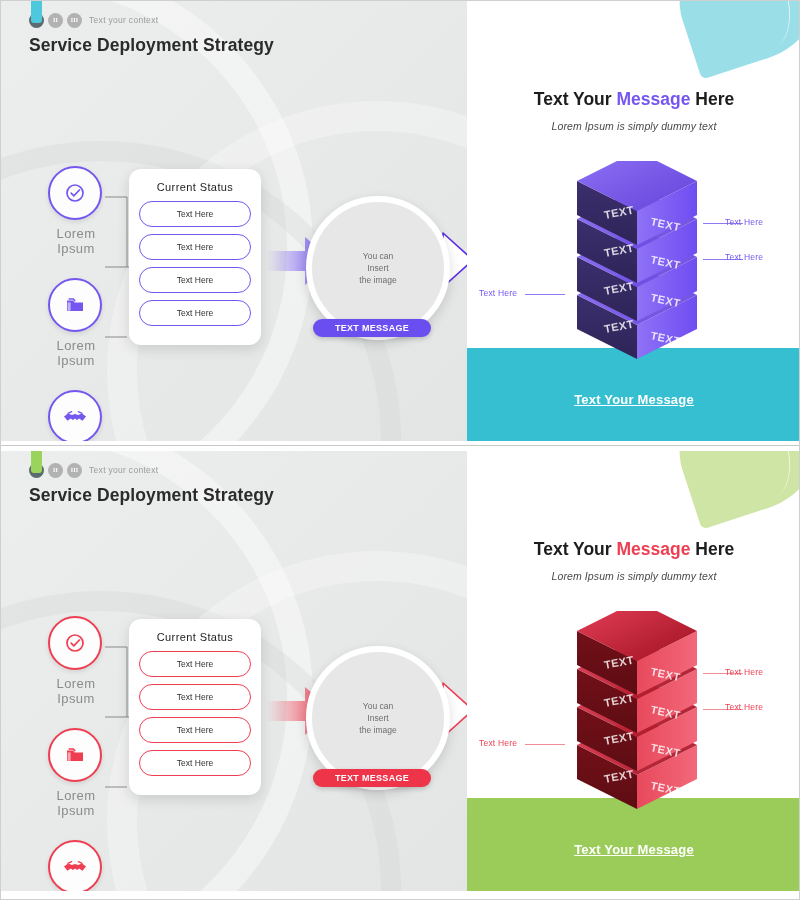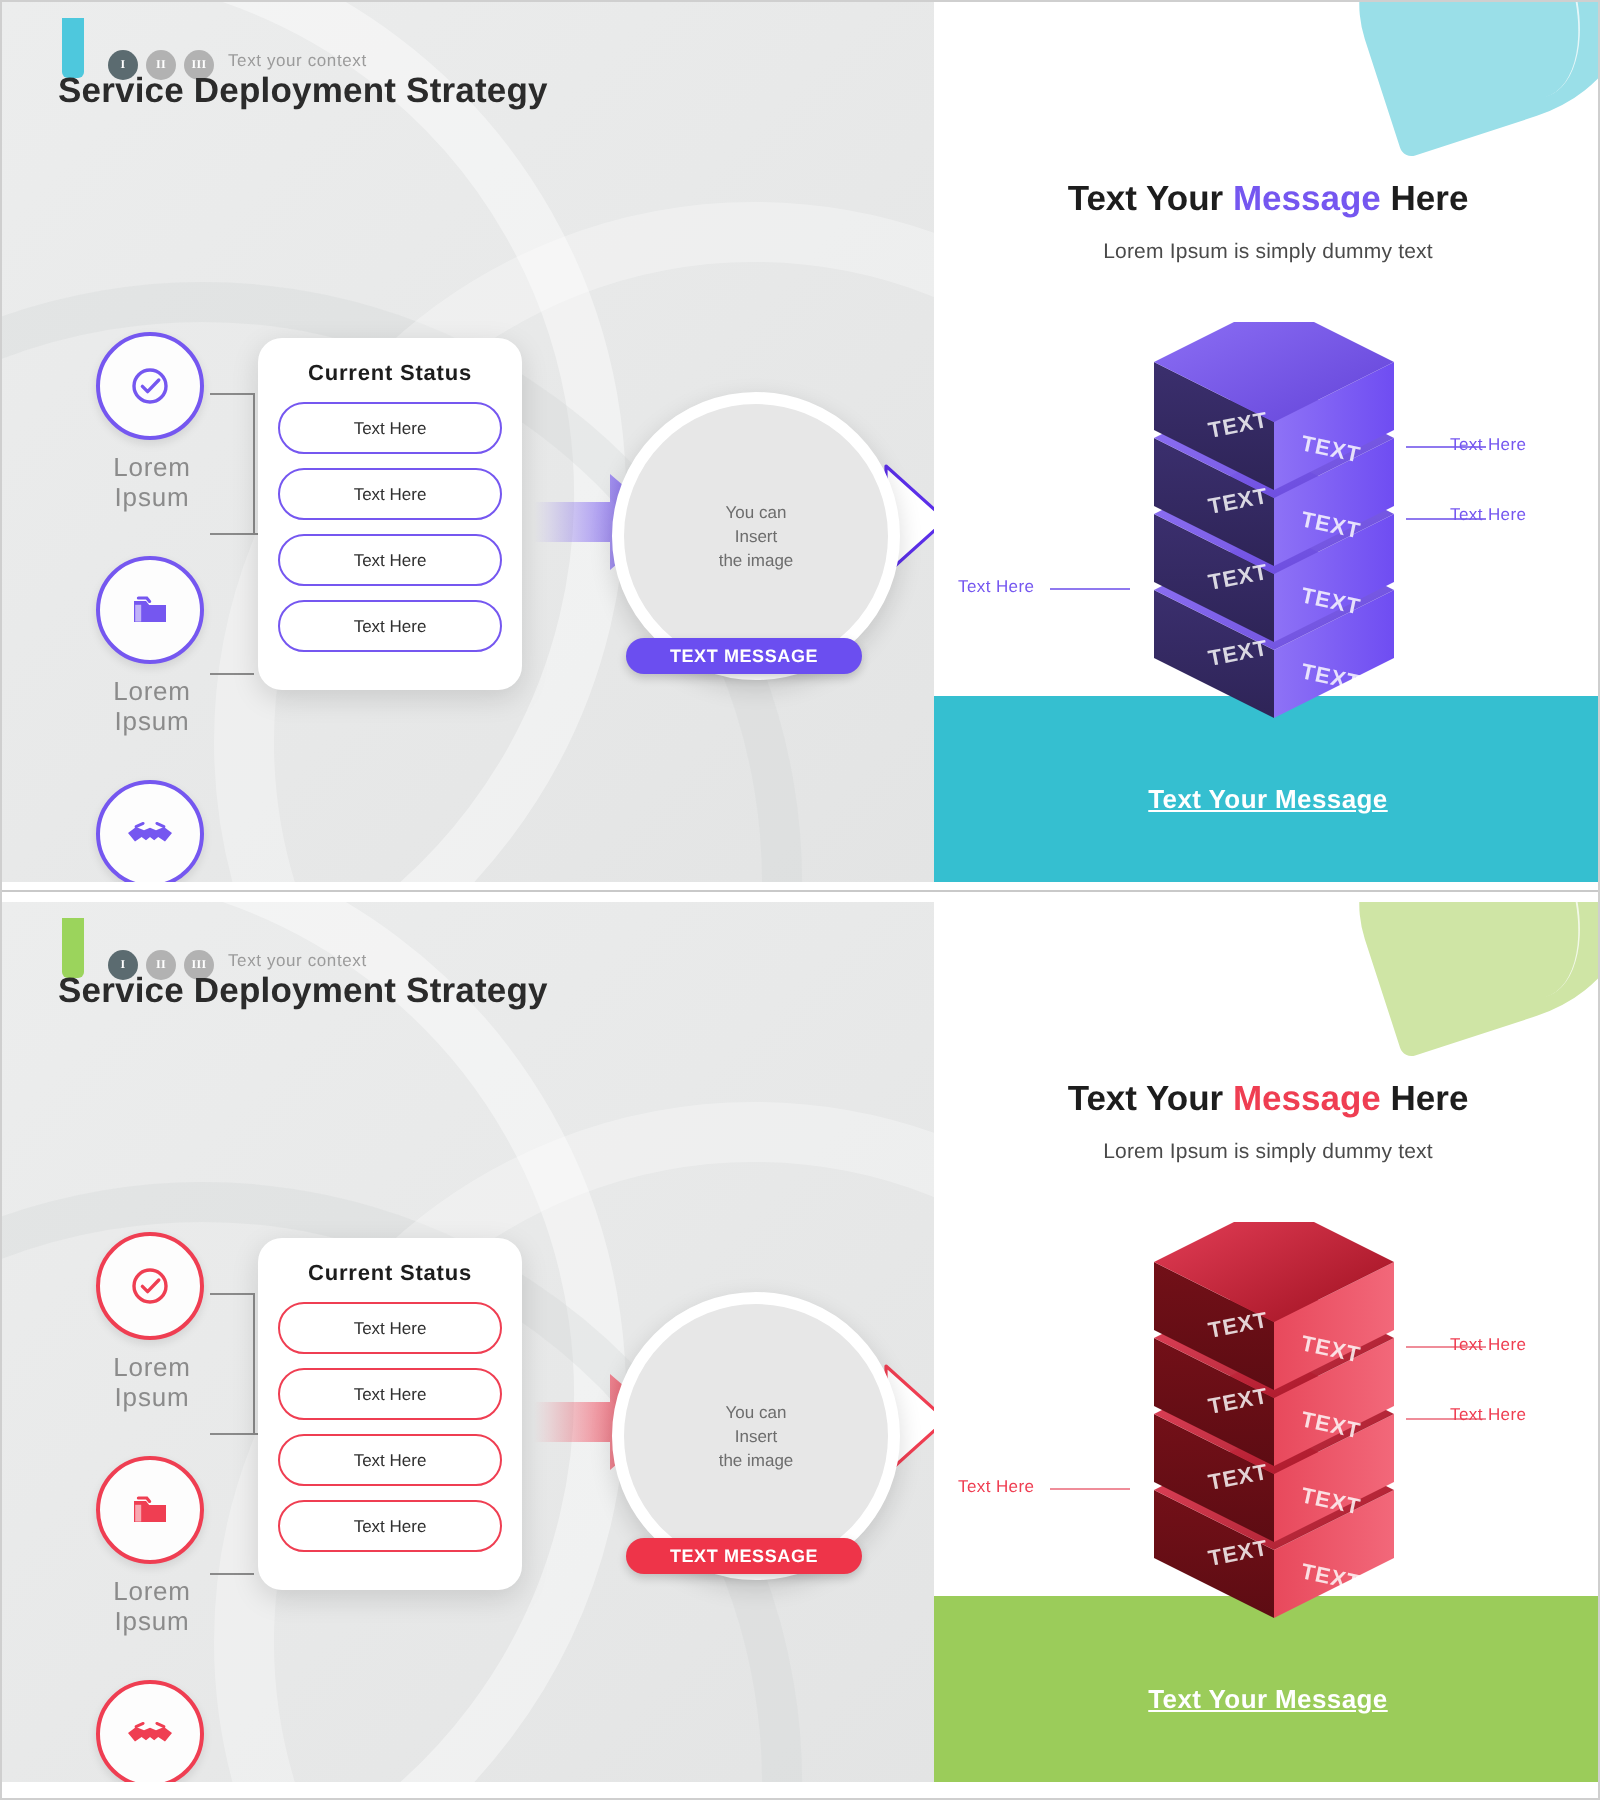--- a/index.html
+++ b/index.html
@@ -18,21 +18,21 @@
   .swirl.a{left:-260px;top:-40px;width:520px;height:520px;
      background:transparent;border:26px solid rgba(255,255,255,.42);transform:rotate(-8deg);}
   .swirl.b{left:-200px;top:140px;width:560px;height:560px;
      background:transparent;border:20px solid rgba(210,212,212,.30);transform:rotate(12deg);}
   .swirl.c{right:-180px;bottom:-200px;width:480px;height:480px;
      background:transparent;border:30px solid rgba(255,255,255,.30);}
 
   .right-pane{position:absolute;left:466px;top:0;width:334px;height:440px;background:#fff;overflow:hidden;}
 
   
-  .tabbar{position:absolute;left:30px;top:16px;display:flex;align-items:flex-start;height:30px;padding-left:25px;}
+  .tabbar{position:absolute;left:30px;top:0;display:flex;align-items:center;height:30px;}
   .tab-flag{position:absolute;left:0;top:-8px;width:11px;height:30px;border-radius:0 0 3px 3px;}
   .badges{display:flex;align-items:center;gap:4px;margin-left:-2px;padding-top:8px;}
   .badge{width:15px;height:15px;border-radius:50%;display:flex;align-items:center;justify-content:center;
      font-size:6px;font-weight:bold;color:#fff;letter-spacing:.2px;font-family:"Liberation Serif",serif;}
   .badge.b1{background:#5b6b70;}
   .badge.b2,.badge.b3{background:#b2b2b2;}
   .tab-context{margin-left:7px;font-size:8.5px;color:#9b9b9b;letter-spacing:.3px;padding-top:8px;}
   .slide-title{position:absolute;left:28px;top:34px;font-size:17.5px;font-weight:bold;color:#2b2b2b;letter-spacing:.1px;}
 
   
@@ -41,21 +41,21 @@
   .icon-circle{width:50px;height:50px;border-radius:50%;background:#fdfdfd;border:2px solid #7557f0;
      display:flex;align-items:center;justify-content:center;box-shadow:0 2px 5px rgba(0,0,0,.10);}
   .icon-caption{margin-top:6px;font-size:13px;color:#8b8b8b;text-align:center;letter-spacing:.4px;width:56px;}
 
   
   .connector{position:absolute;left:104px;top:188px;width:34px;height:156px;}
 
   
   .status-card{position:absolute;left:128px;top:168px;width:132px;height:176px;background:#fff;border-radius:12px;
      box-shadow:0 4px 14px rgba(0,0,0,.13);padding:8px 10px;box-sizing:border-box;}
-  .status-title{text-align:center;font-size:11px;font-weight:bold;color:#1d1d1d;letter-spacing:.4px;margin:4px 0 8px;}
+  .status-title{text-align:center;font-size:11px;font-weight:normal;color:#1d1d1d;letter-spacing:.4px;margin:4px 0 8px;}
   .pill{height:24px;border-radius:13px;border:1.6px solid #7557f0;display:flex;align-items:center;justify-content:center;
      font-size:8.5px;color:#2f2f2f;margin-bottom:7px;background:#fff;}
 
   
   .arrow-left{position:absolute;left:266px;top:232px;width:66px;height:56px;}
   .arrow-right{position:absolute;left:406px;top:228px;width:66px;height:62px;}
 
   
   .circle{position:absolute;left:305px;top:195px;width:132px;height:132px;border-radius:50%;
      background:#e7e7e7;border:6px solid #fff;box-shadow:0 4px 12px rgba(0,0,0,.14);
@@ -64,21 +64,21 @@
   .msg-btn{position:absolute;left:312px;top:318px;width:118px;height:18px;border-radius:9px;
      display:flex;align-items:center;justify-content:center;color:#fff;font-size:9px;font-weight:bold;letter-spacing:.3px;
      box-shadow:0 2px 5px rgba(0,0,0,.18);}
   .deco-blob{position:absolute;right:-18px;top:-66px;width:140px;height:126px;
      border-radius:50% 50% 50% 6px;transform:rotate(-18deg);}
   .deco-line{position:absolute;right:14px;top:-58px;width:60px;height:108px;
      border-right:1.5px solid rgba(255,255,255,.75);border-radius:0 50% 50% 0;transform:rotate(-18deg);}
 
   .r-title{position:absolute;left:0;top:88px;width:334px;text-align:center;font-size:17.5px;font-weight:bold;color:#1d1d1d;}
   .r-title .accent{font-weight:bold;}
-  .r-sub{position:absolute;left:0;top:119px;width:334px;text-align:center;font-size:10.5px;color:#4a4a4a;letter-spacing:.1px;}
+  .r-sub{position:absolute;left:0;top:119px;width:334px;text-align:center;font-size:10.5px;color:#4a4a4a;letter-spacing:.1px;font-style:italic;}
 
   .band{position:absolute;left:0;bottom:0;width:334px;height:93px;}
   .band-text{position:absolute;left:0;bottom:34px;width:334px;text-align:center;color:#fff;font-size:13px;font-weight:bold;letter-spacing:.2px;text-decoration:underline;}
 
   .stack{position:absolute;left:50px;top:160px;width:240px;height:215px;}
   .stack svg{display:block;}
 
   .lbl{position:absolute;font-size:8.5px;letter-spacing:.2px;}
   .lbl-line{position:absolute;height:1px;}
 

